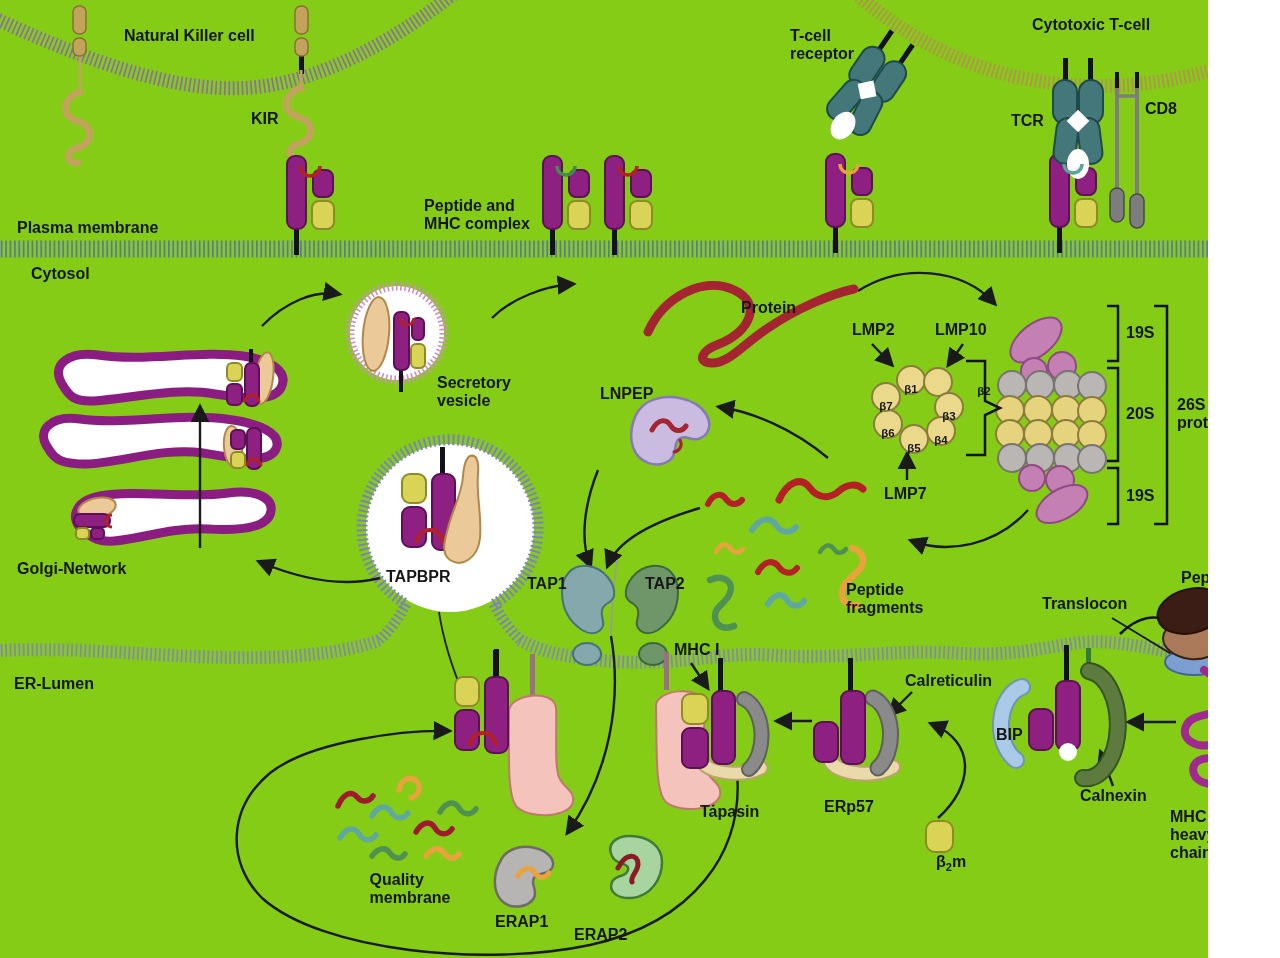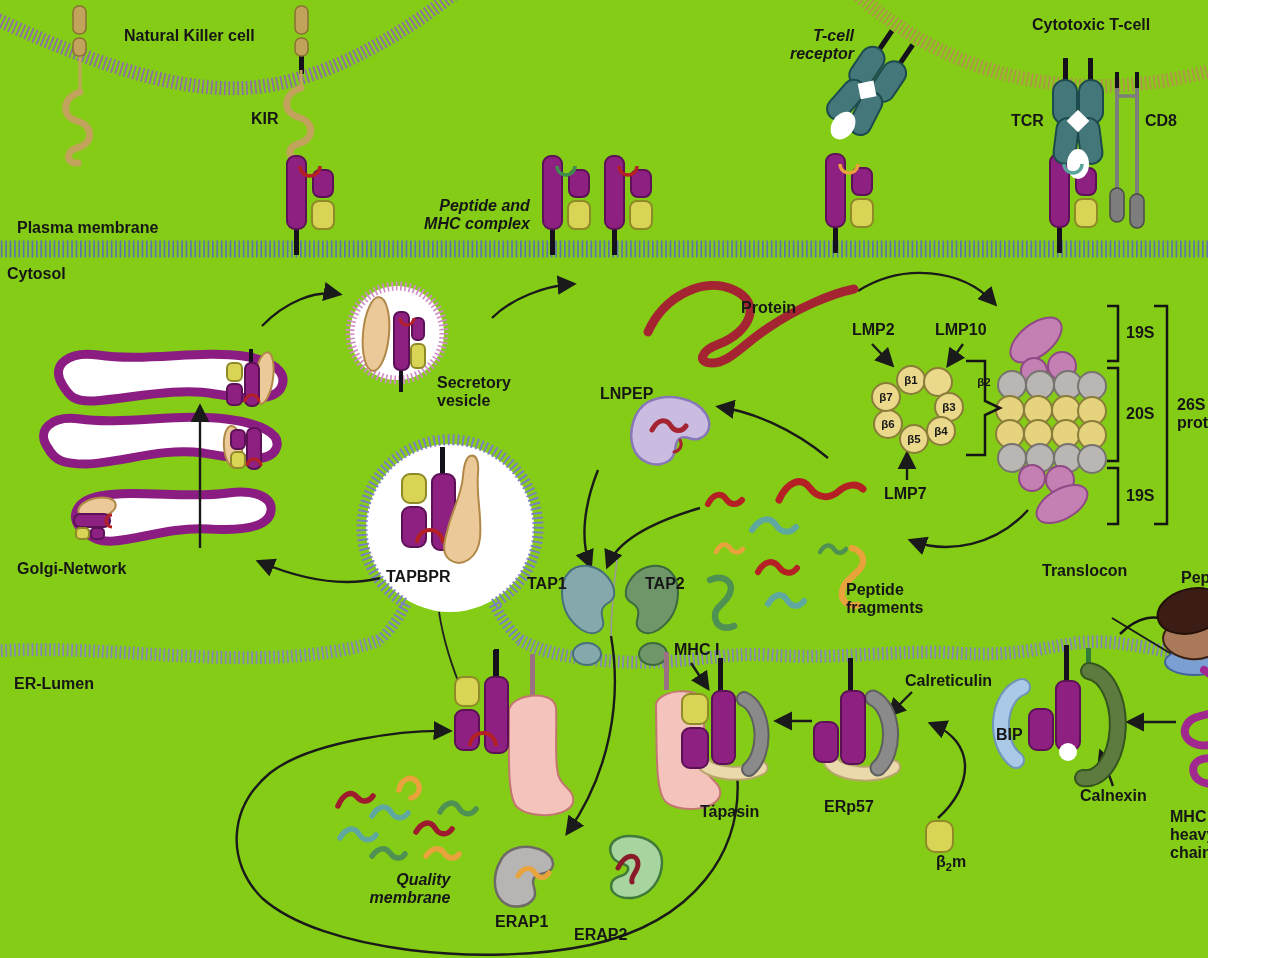--- a/index.html
+++ b/index.html
@@ -1,23 +1,23 @@
 <!DOCTYPE html>
 <html><head>
 <meta charset="utf-8">
 <style>
   html,body{margin:0;padding:0;background:#fff;}
   .stage{position:relative;width:1208px;height:958px;background:#84cc16;overflow:hidden;
          font-family:"Liberation Sans",sans-serif;}
   .stage svg{position:absolute;left:0;top:0;}
   .lbl{position:absolute;font:700 16px/1.12 "Liberation Sans",sans-serif;color:#161616;
        white-space:pre-line;}
-  .ctr{transform:translateX(-50%);text-align:right;font-style:italic;}
+  .ctr{transform:translateX(-50%);text-align:left;}
   .sub{position:absolute;font:700 11.5px "Liberation Sans",sans-serif;color:#161616;
-       transform:translate(-50%,-50%);}
+       transform:translate(-50%,-50%);margin-top:9px;}
   .lbl sub{font-size:11px;}
   
   .mag{fill:#8e2082;stroke:#5c1157;stroke-width:2;}
   .yel{fill:#d9d455;stroke:#8f8a28;stroke-width:2;}
   .teal{fill:#44777a;stroke:#1d4a4c;stroke-width:2;}
   .tan{fill:#c2a35c;stroke:#8a7034;stroke-width:1.5;}
   .tanfill{fill:#ecc998;stroke:#b08948;stroke-width:2;}
   .pink{fill:#f3c3bc;stroke:#c2766f;stroke-width:2;}
   .arrow{fill:none;stroke:#1a1a1a;stroke-width:2.4;marker-end:url(#ah);}
   .brk{fill:none;stroke:#141414;stroke-width:2.5;}
@@ -336,28 +336,28 @@
     <path d="M 1137,88 L 1137,198" stroke="#7d7d7d" stroke-width="4" fill="none"></path>
     <path d="M 1117,96 L 1137,96" stroke="#7d7d7d" stroke-width="3.5" fill="none"></path>
     <rect x="1110" y="188" width="14" height="34" rx="7" fill="#7d7d7d" stroke="#4a4a4a" stroke-width="1.5"></rect>
     <rect x="1130" y="194" width="14" height="34" rx="7" fill="#7d7d7d" stroke="#4a4a4a" stroke-width="1.5"></rect>
   </g>
 </svg>
 
 <div class="lbl" style="left:124px;top:27px">Natural Killer cell</div>
 <div class="lbl" style="left:251px;top:110px">KIR</div>
 <div class="lbl" style="left:17px;top:219px">Plasma membrane</div>
-<div class="lbl" style="left:7px;top:265px">Cytosol</div>
+<div class="lbl" style="left:31px;top:265px">Cytosol</div>
 <div class="lbl ctr" style="left:477px;top:197px">Peptide and
 MHC complex</div>
 <div class="lbl ctr" style="left:822px;top:27px">T-cell
 receptor</div>
 <div class="lbl" style="left:1032px;top:16px">Cytotoxic T-cell</div>
 <div class="lbl" style="left:1011px;top:112px">TCR</div>
-<div class="lbl" style="left:1145px;top:112px">CD8</div>
+<div class="lbl" style="left:1145px;top:100px">CD8</div>
 <div class="lbl" style="left:741px;top:299px">Protein</div>
 <div class="lbl" style="left:852px;top:321px">LMP2</div>
 <div class="lbl" style="left:935px;top:321px">LMP10</div>
 <div class="lbl" style="left:884px;top:485px">LMP7</div>
 <div class="lbl" style="left:1126px;top:324px">19S</div>
 <div class="lbl" style="left:1126px;top:405px">20S</div>
 <div class="lbl" style="left:1126px;top:487px">19S</div>
 <div class="lbl" style="left:1177px;top:396px">26S
 proteasome</div>
 <div class="lbl" style="left:17px;top:560px">Golgi-Network</div>
@@ -366,21 +366,21 @@
 <div class="lbl" style="left:386px;top:568px">TAPBPR</div>
 <div class="lbl" style="left:600px;top:385px">LNPEP</div>
 <div class="lbl" style="left:527px;top:575px">TAP1</div>
 <div class="lbl" style="left:645px;top:575px">TAP2</div>
 <div class="lbl" style="left:846px;top:581px">Peptide
 fragments</div>
 <div class="lbl" style="left:14px;top:675px">ER-Lumen</div>
 <div class="lbl" style="left:674px;top:641px">MHC I</div>
 <div class="lbl" style="left:905px;top:672px">Calreticulin</div>
 <div class="lbl" style="left:1181px;top:569px">Peptide</div>
-<div class="lbl" style="left:1042px;top:562px">Translocon</div>
+<div class="lbl" style="left:1042px;top:595px">Translocon</div>
 <div class="lbl" style="left:996px;top:726px">BIP</div>
 <div class="lbl" style="left:1080px;top:787px">Calnexin</div>
 <div class="lbl" style="left:1170px;top:808px">MHC I
 heavy chain</div>
 <div class="lbl" style="left:824px;top:798px">ERp57</div>
 <div class="lbl" style="left:700px;top:803px">Tapasin</div>
 <div class="lbl" style="left:936px;top:853px"><span>β</span><sub>2</sub><span>m</span></div>
 <div class="lbl ctr" style="left:410px;top:871px">Quality
 membrane</div>
 <div class="lbl" style="left:495px;top:913px">ERAP1</div>

